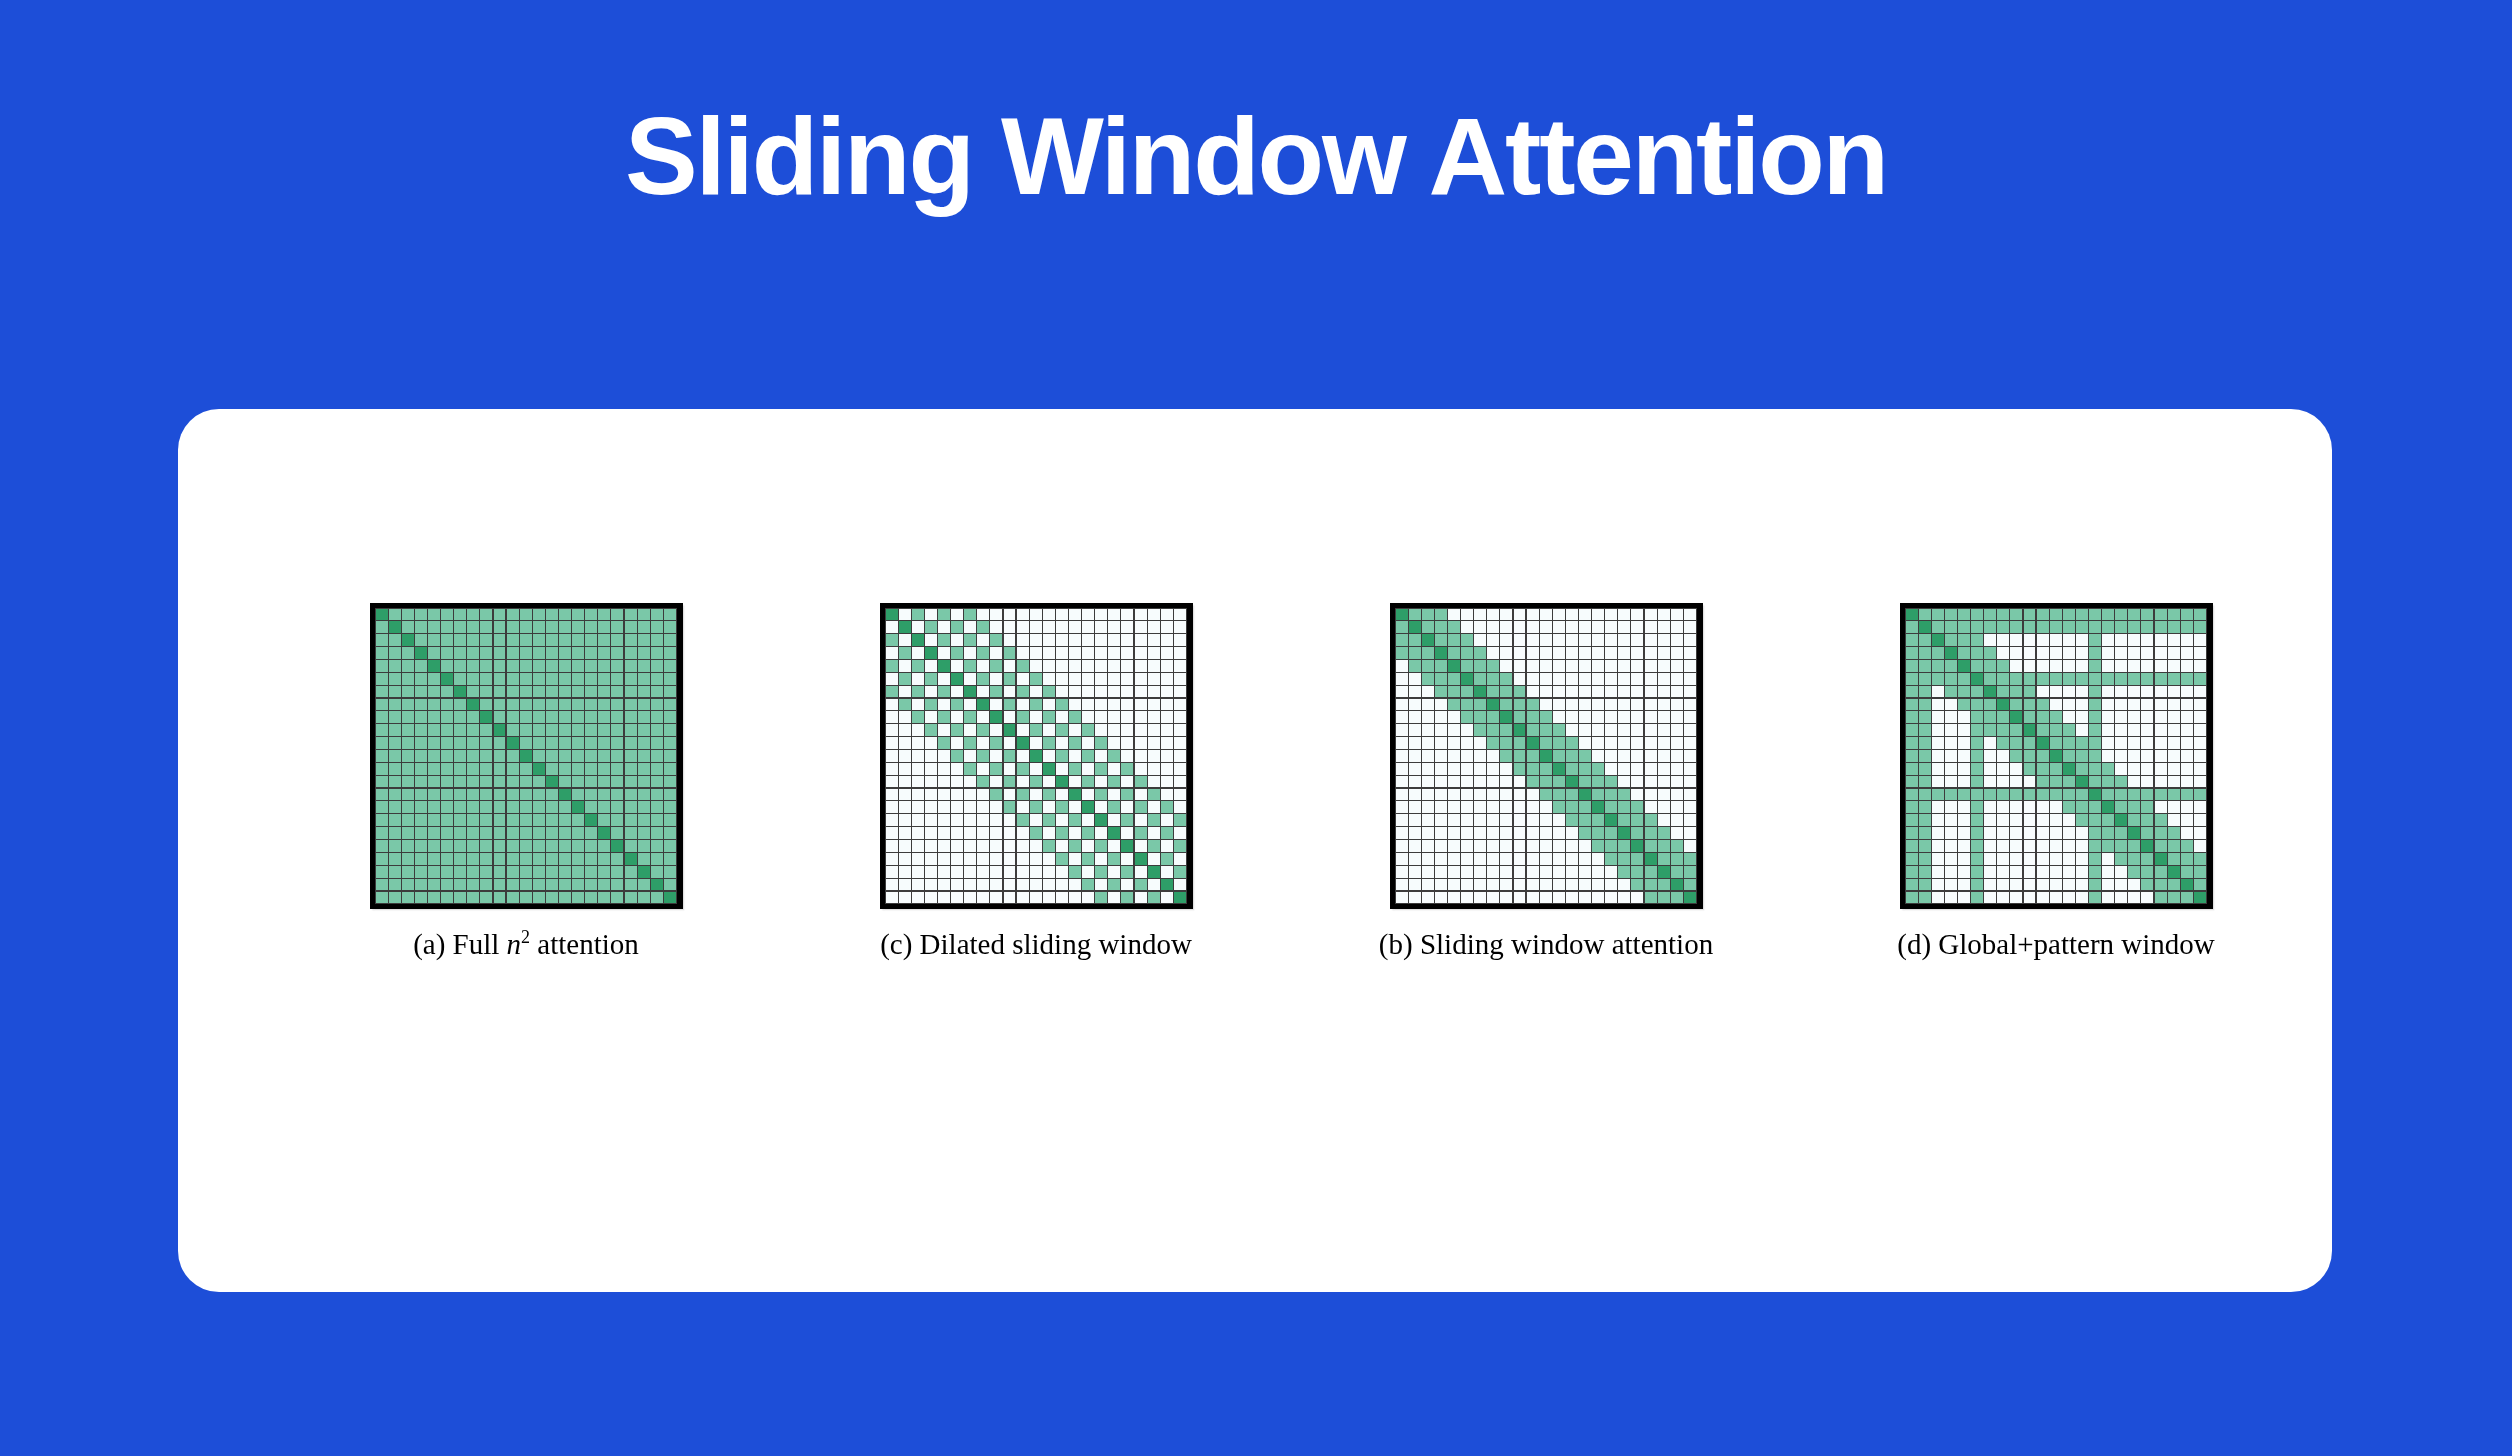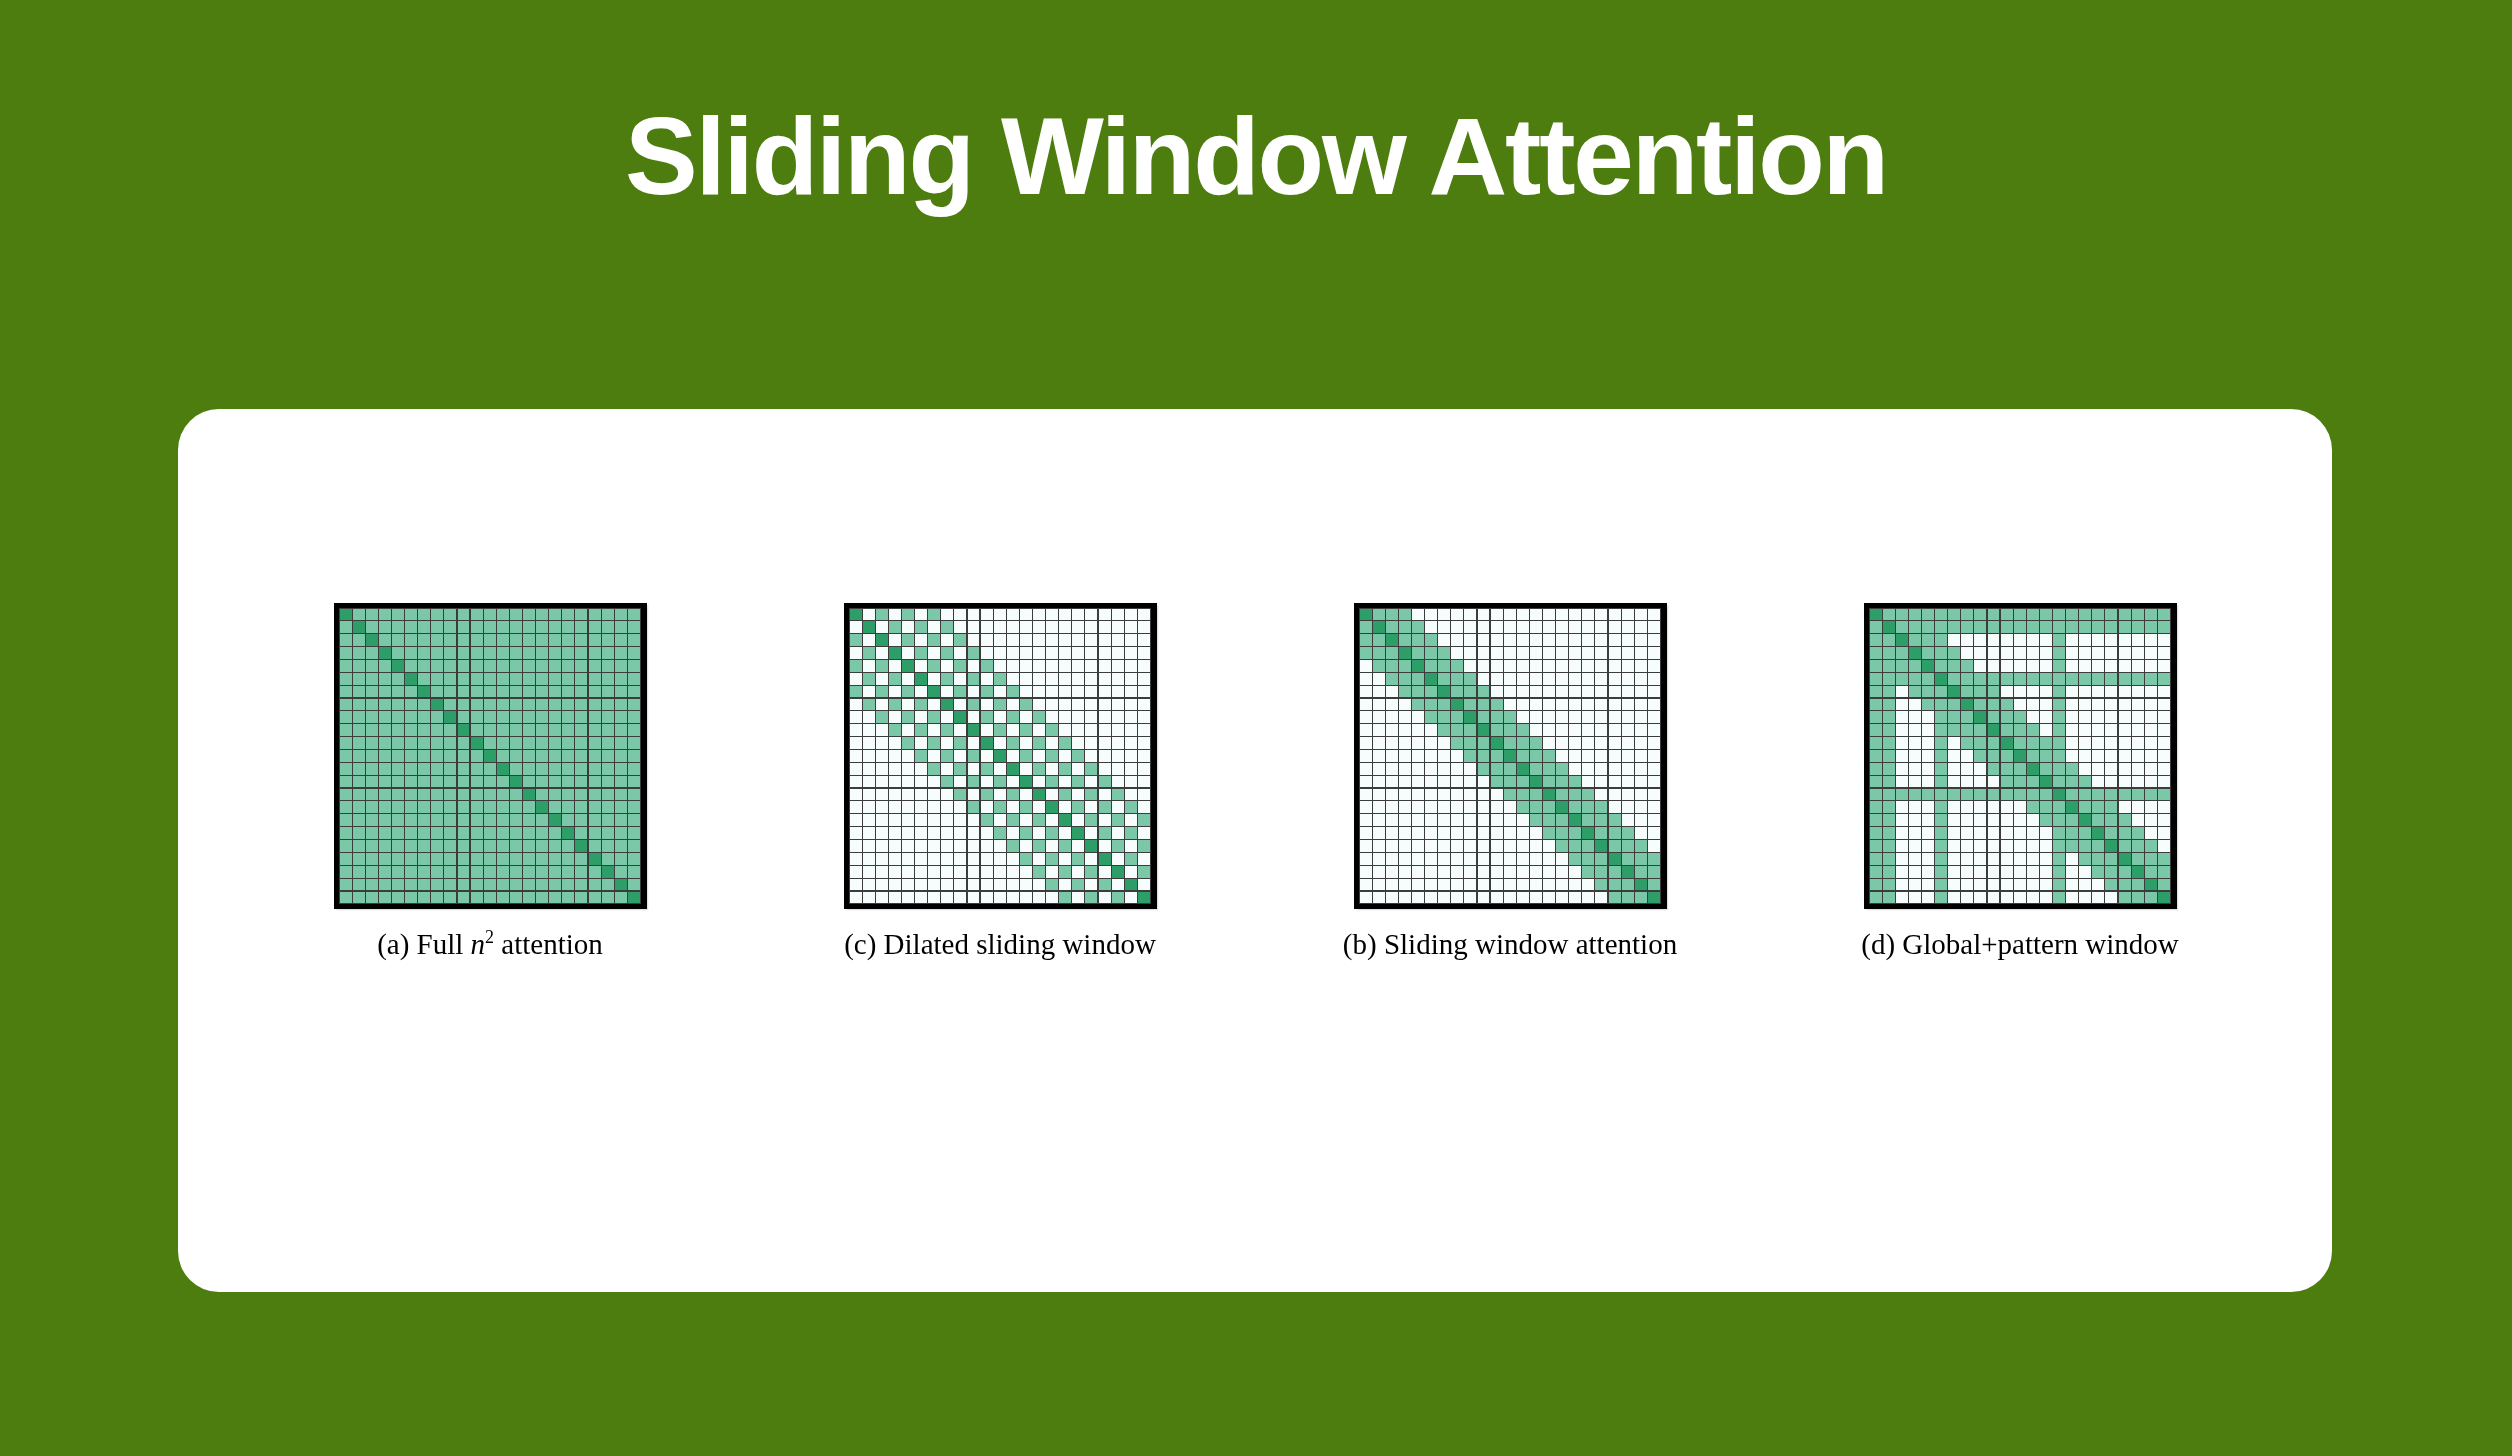--- a/index.html
+++ b/index.html
@@ -10,21 +10,21 @@
   body {
     width: 2512px;
     height: 1456px;
     font-family: "Liberation Sans", sans-serif;
     overflow: hidden;
     position: relative;
   }
   #slide {
     position: absolute;
     inset: 0;
-    background: #4d7c0f;
+    background: #1d4ed8;
   }
   #slide-title {
     position: absolute;
     left: 0;
     right: 0;
     top: 102px;
     text-align: center;
     color: #ffffff;
     font-family: "Liberation Sans", sans-serif;
     font-weight: bold;
@@ -46,20 +46,21 @@
   #panels-row {
     position: absolute;
     left: 0;
     top: 194px;
     width: 100%;
     height: 350px;
     display: flex;
     justify-content: center;
     align-items: flex-start;
     gap: 0px;
+    padding-left: 36px;
   }
   .panel {
     width: 510px;
     display: flex;
     flex-direction: column;
     align-items: center;
   }
   .matrix-wrap {
     width: 313px;
     height: 306px;

